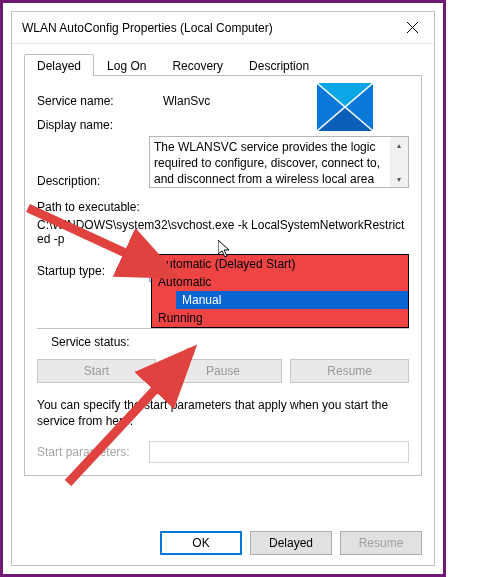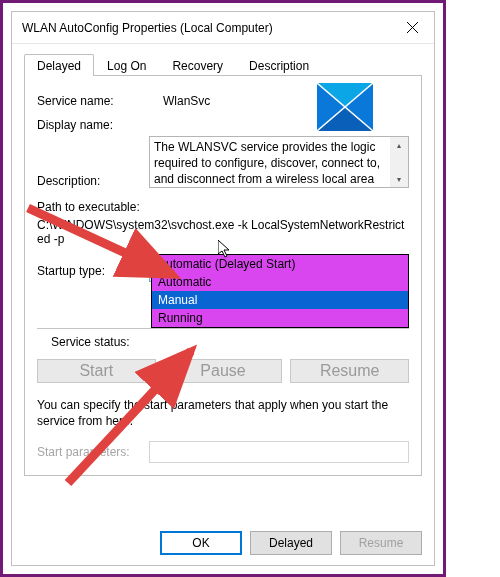--- a/index.html
+++ b/index.html
@@ -21,28 +21,28 @@
   .descbox { flex: 1; height: 52px; border: 1px solid #b5b5b5; background: #fff; display: flex; }
   .desctxt { flex: 1; padding: 2px 4px; overflow: hidden; line-height: 16px; font-size: 12px; }
   .scroll { width: 18px; background: #f0f0f0; display: flex; flex-direction: column; justify-content: space-between; }
   .scroll span { height: 16px; display: flex; align-items: center; justify-content: center; color: #555; font-size: 8px; }
   .pathwrap { margin-top: 12px; }
   .pathtxt { margin-top: 4px; color: #000; font-size: 12px; word-break: break-all; }
   .startup { margin-top: 14px; display: flex; align-items: center; position: relative; }
   .startup .lbl { width: 112px; }
   .combo { flex: 1; height: 22px; border: 1px solid #7aa3d6; background: #e6f0fb; display: flex; align-items: center; padding: 0 6px; font-size: 12px; position: relative; }
   .combo::after { content: ""; position: absolute; right: 8px; top: 50%; margin-top: -2px; border-left: 4px solid transparent; border-right: 4px solid transparent; border-top: 5px solid #555; }
-  .dropdown { position: absolute; left: 126px; right: 12px; top: 178px; border: 1px solid #000; background: #d946ef; z-index: 10; font-size: 12px; }
+  .dropdown { position: absolute; left: 126px; right: 12px; top: 178px; border: 1px solid #000; background: #ef4444; z-index: 10; font-size: 12px; }
   .ddopt { padding: 2px 6px; }
-  .ddopt.sel { background: #0a64d1; color: #fff; }
+  .ddopt.sel { background: #0a64d1; color: #fff; margin-left: 24px; }
   .hr { border: none; border-top: 1px solid #c4c4c4; margin: 46px 0 6px 0; }
   .status { display: flex; align-items: center; }
   .status .lbl { width: 112px; margin-left: 14px; }
   .btnrow { display: flex; gap: 8px; margin-top: 10px; }
-  .svcbtn { flex: 1; height: 24px; border: 1px solid #c8c8c8; background: #e9e9e9; font-size: 16px; display: flex; align-items: center; justify-content: center; }
+  .svcbtn { flex: 1; height: 24px; border: 1px solid #c8c8c8; background: #e9e9e9; font-size: 12px; display: flex; align-items: center; justify-content: center; }
   .svcbtn.disabled { color: #9a9a9a; }
   .note { margin-top: 14px; font-size: 12px; line-height: 16px; }
   .paramrow { display: flex; align-items: center; margin-top: 12px; }
   .paramrow .lbl { width: 112px; color: #a5a5a5; }
   .paraminput { flex: 1; height: 22px; border: 1px solid #d4d4d4; background: #fff; }
   .btnbar { height: 44px; display: flex; align-items: center; justify-content: flex-end; gap: 8px; padding: 0 12px; }
   .dlgbtn { width: 82px; height: 24px; border: 1px solid #adadad; background: #e1e1e1; font-size: 12px; display: flex; align-items: center; justify-content: center; }
   .dlgbtn.def { border: 1px solid #0078d7; background: #fff; box-shadow: inset 0 0 0 1px #0078d7; }
   .dlgbtn.dis { color: #a0a0a0; }
   .logo { position: absolute; left: 292px; top: 7px; width: 56px; height: 48px; }

